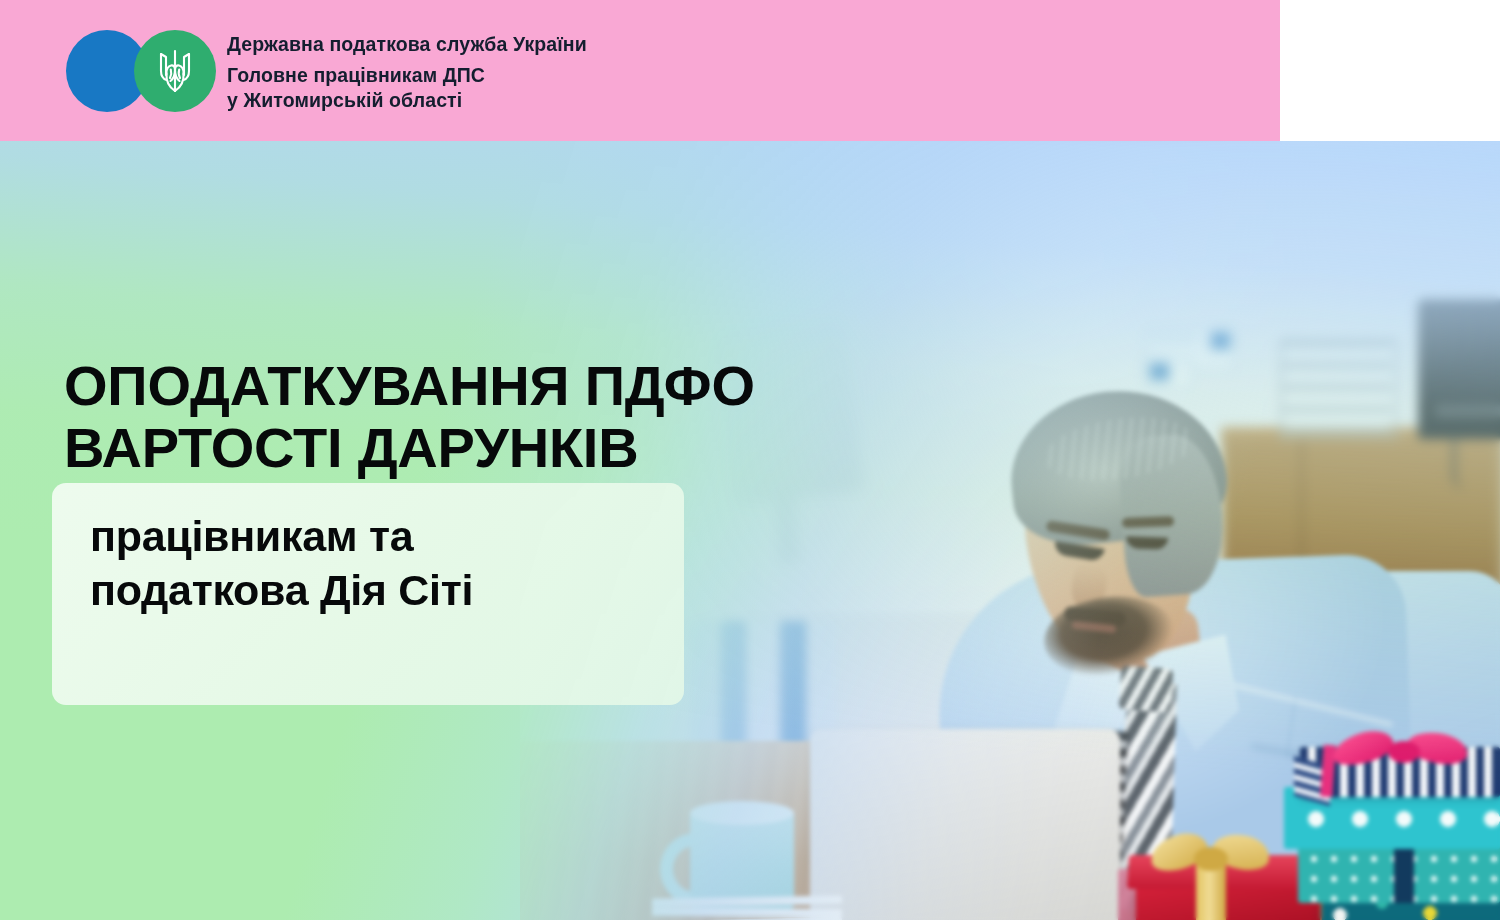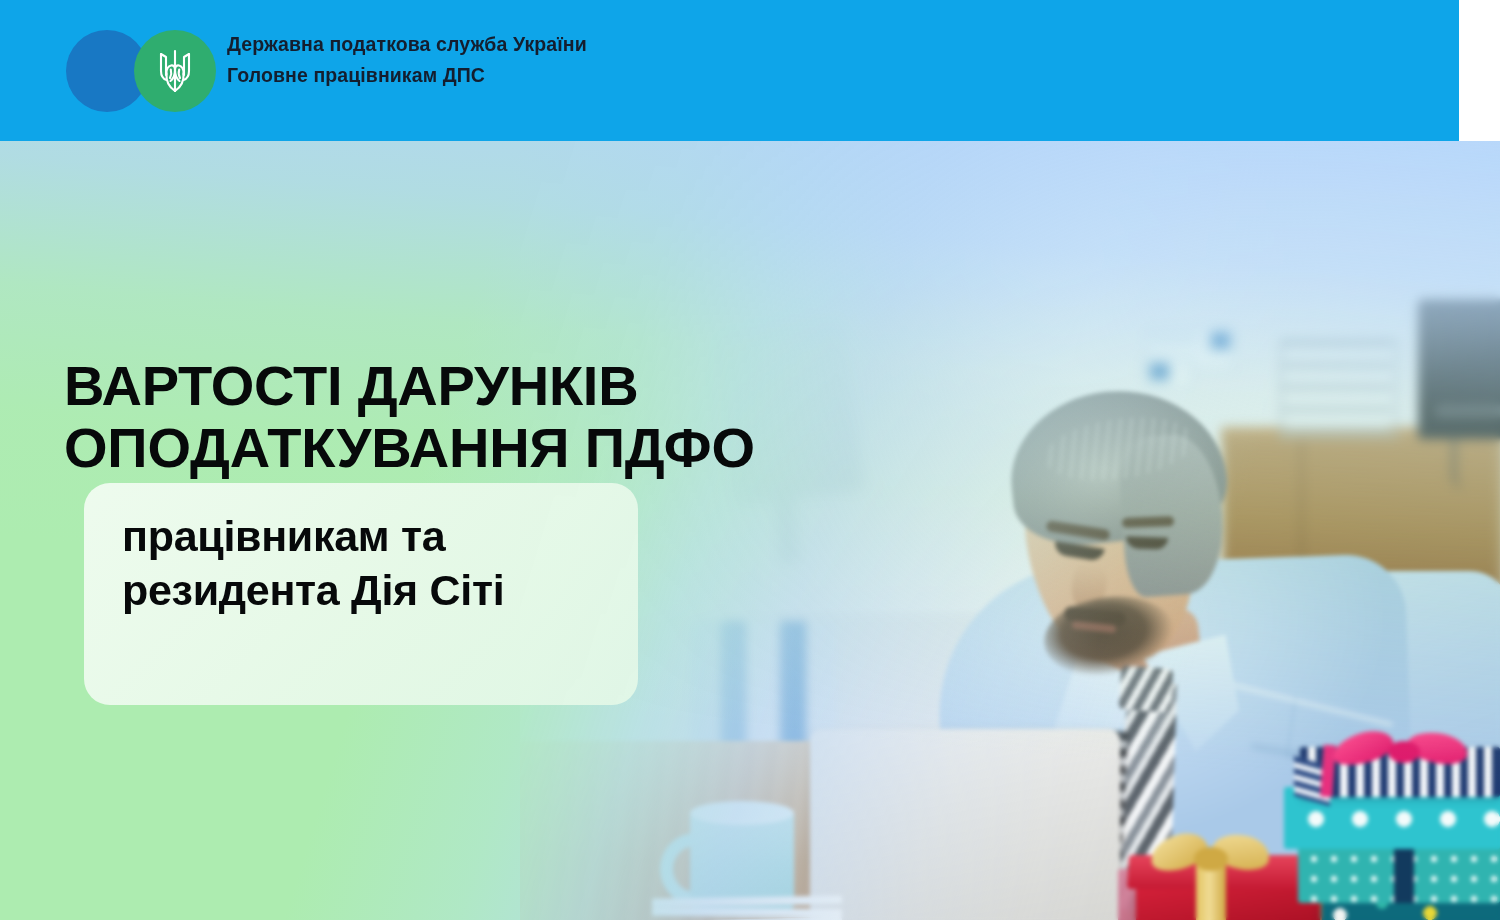--- a/index.html
+++ b/index.html
@@ -7,22 +7,22 @@
 
   .canvas{
     position:relative;
     width:1500px;height:920px;
     overflow:hidden;
     background:#fff;
   }
 
   
   .header{
-    position:absolute;left:0;top:0;width:1459px;height:141px;
-    background:#0ea5e9;
+    position:absolute;left:0;top:0;width:1280px;height:141px;
+    background:#f9a8d4;
     z-index:40;
     display:flex;align-items:center;
   }
   .logo-mark{
     position:absolute;left:66px;top:30px;
     width:150px;height:82px;
   }
   .logo-circle-blue{
     position:absolute;left:0;top:0;
     width:82px;height:82px;border-radius:50%;
@@ -556,24 +556,24 @@
 
   
   .content{position:absolute;left:0;top:141px;width:1500px;height:779px;z-index:30;}
   .title{
     position:absolute;left:64px;top:214px;width:800px;
     font-size:56px;font-weight:bold;line-height:1.115;
     color:#07090a;letter-spacing:-.2px;
   }
   .title .t-line{display:block;white-space:nowrap;}
   .subbox{
-    position:absolute;left:84px;top:342px;
-    width:554px;height:222px;
+    position:absolute;left:52px;top:342px;
+    width:632px;height:222px;
     background:linear-gradient(135deg, rgba(241,252,241,.95) 0%, rgba(235,250,236,.92) 50%, rgba(228,248,231,.90) 100%);
-    border-radius:26px;
+    border-radius:14px;
   }
   .subtext{
     position:absolute;left:38px;top:26px;width:500px;
     font-size:43px;font-weight:bold;line-height:1.26;
     color:#07090a;letter-spacing:-.3px;
   }
   .subtext .s-line{display:block;white-space:nowrap;}
 </style>
 </head>
 <body>
@@ -698,28 +698,28 @@
       <div class="photo-blur-soft"></div>
     </div>
   </div>
 
   <div class="overlay-left-solid"></div>
   <div class="overlay"></div>
   <div class="overlay2"></div>
 
   <div class="content">
     <div class="title">
+      <span class="t-line">ОПОДАТКУВАННЯ ПДФО</span>
       <span class="t-line">ВАРТОСТІ ДАРУНКІВ</span>
-      <span class="t-line">ОПОДАТКУВАННЯ ПДФО</span>
     </div>
 
     <div class="subbox">
       <div class="subtext">
         <span class="s-line">працівникам та</span>
-        <span class="s-line">резидента Дія Сіті</span>
+        <span class="s-line">податкова Дія Сіті</span>
       </div>
     </div>
   </div>
 
   <div class="header">
     <div class="logo-mark">
       <div class="logo-circle-blue"></div>
       <div class="logo-circle-green">
         <svg width="40" height="52" viewBox="0 0 40 52">
           <g fill="none" stroke="#ffffff" stroke-width="2.1" stroke-linejoin="round" stroke-linecap="round">
@@ -736,16 +736,17 @@
             <path d="M34 9 L29 12 V30"></path>
             <path d="M15 33 C16.5 30 16.5 27 15.8 24.5"></path>
             <path d="M25 33 C23.5 30 23.5 27 24.2 24.5"></path>
           </g>
         </svg>
       </div>
     </div>
     <div class="logo-text">
       <div class="logo-line1">Державна податкова служба України</div>
       <div class="logo-line2">Головне працівникам ДПС</div>
+      <div class="logo-line3">у Житомирській області</div>
     </div>
   </div>
 
 </div>
 
 </body></html>

